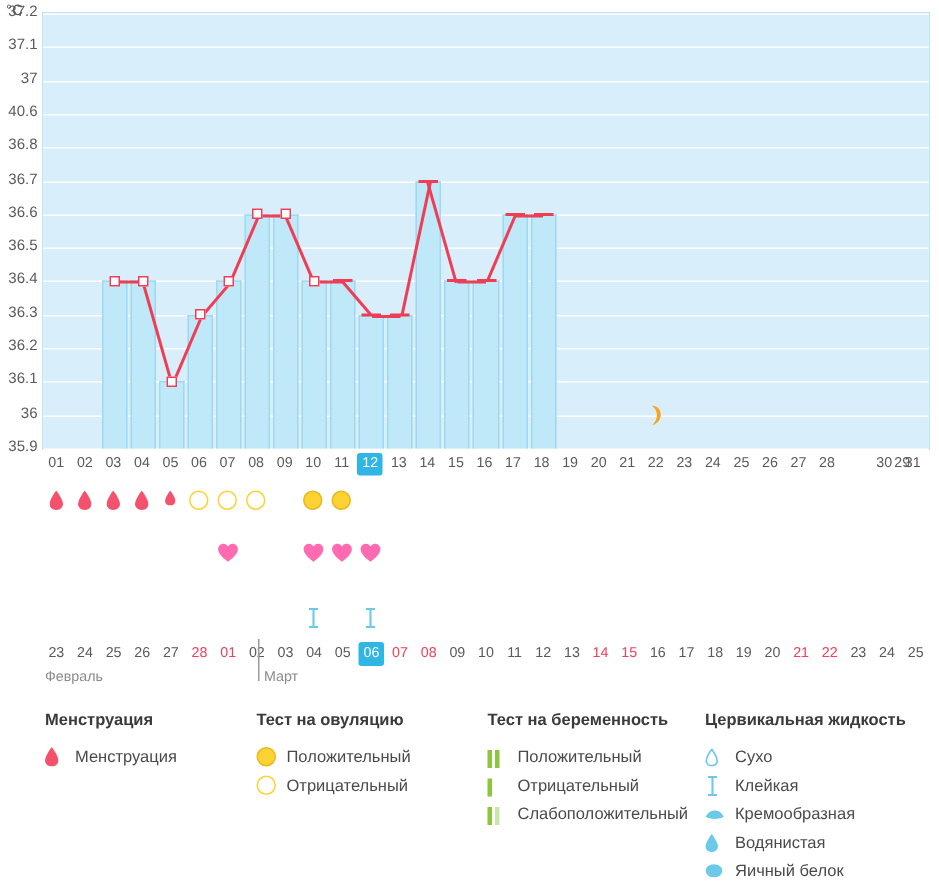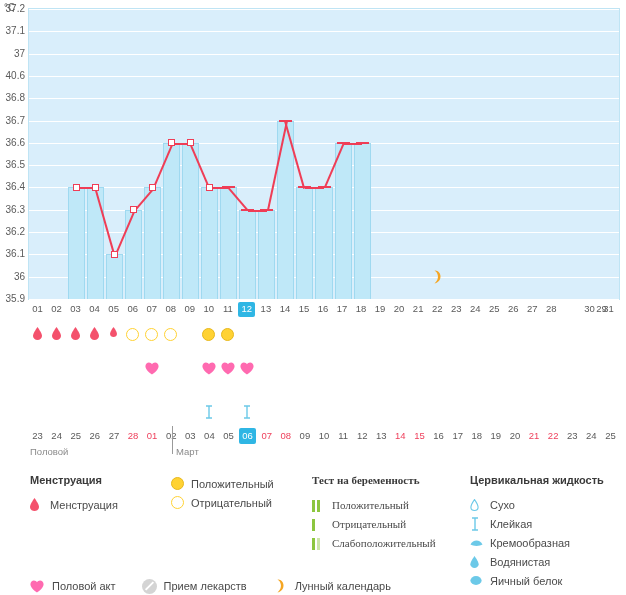--- a/index.html
+++ b/index.html
@@ -459,53 +459,54 @@
       <div class="date-cell" style="left: 439.226px; width: 19.0968px;">18</div>
       <div class="date-cell" style="left: 458.323px; width: 19.0968px;">19</div>
       <div class="date-cell" style="left: 477.419px; width: 19.0968px;">20</div>
       <div class="date-cell red" style="left: 496.516px; width: 19.0968px;">21</div>
       <div class="date-cell red" style="left: 515.613px; width: 19.0968px;">22</div>
       <div class="date-cell" style="left: 534.71px; width: 19.0968px;">23</div>
       <div class="date-cell" style="left: 553.806px; width: 19.0968px;">24</div>
       <div class="date-cell" style="left: 572.903px; width: 19.0968px;">25</div>
     </div>
   <div class="month-div" style="left:172px; top:426px; height:28px;"></div>
-  <div class="month-label" style="left:30px; top:446px;">Половой</div>
+  <div class="month-label" style="left:30px; top:446px;">Февраль</div>
   <div class="month-label" style="left:176px; top:446px;">Март</div>
 
   <div class="legend">
 
     <div class="legend-col" style="left:0px; width:160px;">
       <div class="legend-title">Менструация</div>
       <div class="legend-item">
         <span class="ico-box">
           <svg width="9" height="13" viewBox="0 0 9 13">
               <path d="M4.5 0 C4.5 0 0 6 0 9 C0 11.2 2 13 4.5 13 C7 13 9 11.2 9 9 C9 6 4.5 0 4.5 0 Z" fill="#f4516c"></path>
             </svg>
         </span>
         <span>Менструация</span>
       </div>
     </div>
 
     <div class="legend-col" style="left:141px; width:140px;">
+      <div class="legend-title">Тест на овуляцию</div>
       <div class="legend-item">
         <span class="ico-box">
             <span class="circ pos ico"></span>
           </span>
         <span>Положительный</span>
       </div>
       <div class="legend-item">
         <span class="ico-box">
             <span class="circ neg ico"></span>
           </span>
         <span>Отрицательный</span>
       </div>
     </div>
 
-    <div class="legend-col" style="left:282px; width:160px;font-family:Liberation Serif, serif;">
+    <div class="legend-col" style="left:295px; width:160px;">
       <div class="legend-title">Тест на беременность</div>
       <div class="legend-item">
         <span class="ico-box">
           <span class="preg">
               <span style="height:12px;"></span>
               <span style="height:12px;"></span>
             </span>
         </span>
         <span>Положительный</span>
       </div>
@@ -566,38 +567,14 @@
         <span class="ico-box">
           <svg width="12" height="11" viewBox="0 0 12 11">
               <ellipse cx="6" cy="5.5" rx="5.6" ry="4.4" fill="#6cc9e8"></ellipse>
             </svg>
         </span>
         <span>Яичный белок</span>
       </div>
     </div>
   </div>
 
-  <div class="legend-bottom">
-    <div class="lb-item">
-      <span class="ico-box">
-        <svg width="14" height="13" viewBox="0 0 14 13">
-            <path d="M7 12.5 C7 12.5 0.4 8.2 0.4 4.2 C0.4 1.9 2.2 0.5 3.9 0.5 C5.3 0.5 6.4 1.3 7 2.3 C7.6 1.3 8.7 0.5 10.1 0.5 C11.8 0.5 13.6 1.9 13.6 4.2 C13.6 8.2 7 12.5 7 12.5 Z" fill="#ff6ab0"></path>
-          </svg>
-      </span>
-      <span>Половой акт</span>
-    </div>
-    <div class="lb-item">
-      <span class="ico-box">
-          <span class="pill"></span>
-        </span>
-      <span>Прием лекарств</span>
-    </div>
-    <div class="lb-item">
-      <span class="ico-box">
-        <svg width="16" height="16" viewBox="0 0 16 16">
-            <path d="M11.5 1.5 C6.5 2.5 4.2 7.5 6.2 11.5 C7.2 13.6 9.3 14.7 11.5 14.5 C7.8 12.3 7 7.2 9.4 3.9 C10 3 10.7 2.1 11.5 1.5 Z" fill="#f5a623" transform="rotate(180 8 8)"></path>
-          </svg>
-      </span>
-      <span>Лунный календарь</span>
-    </div>
-  </div>
 
 </div>
 
 </body></html>

